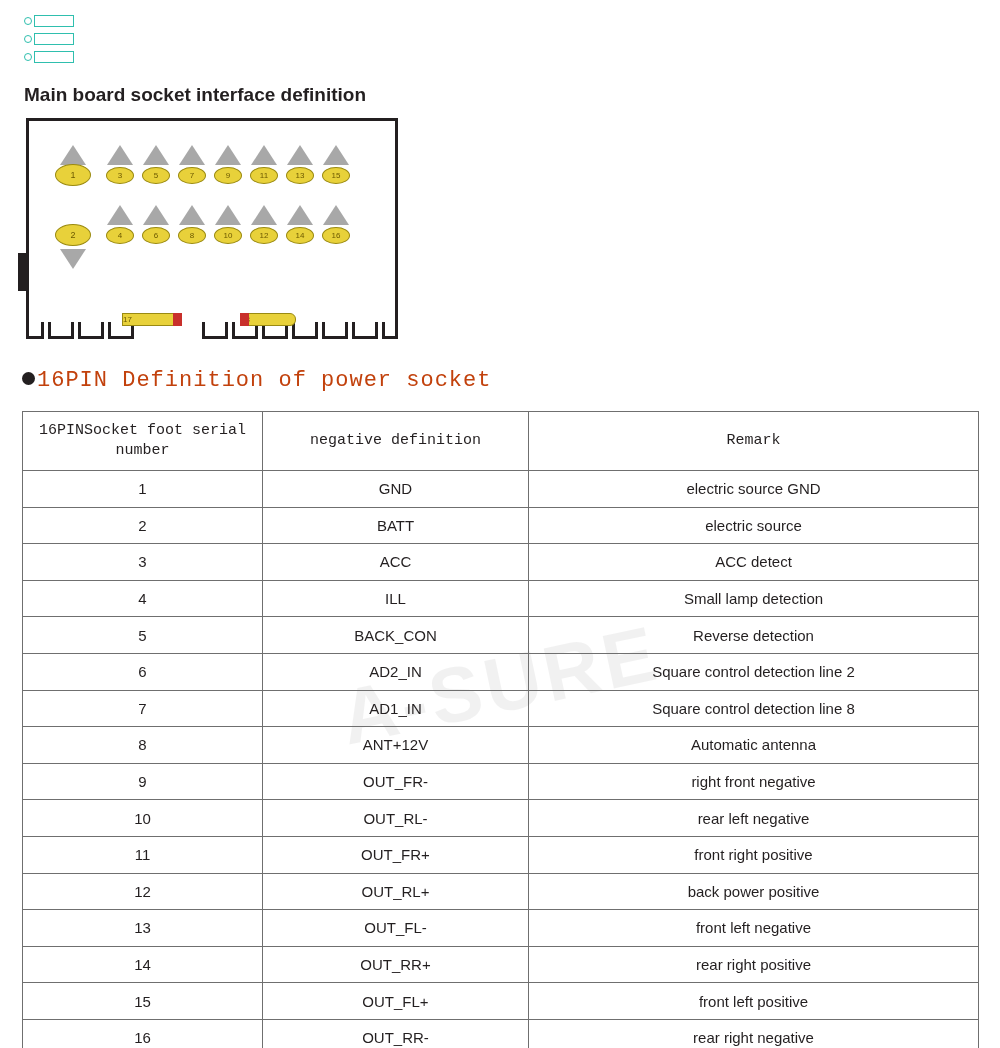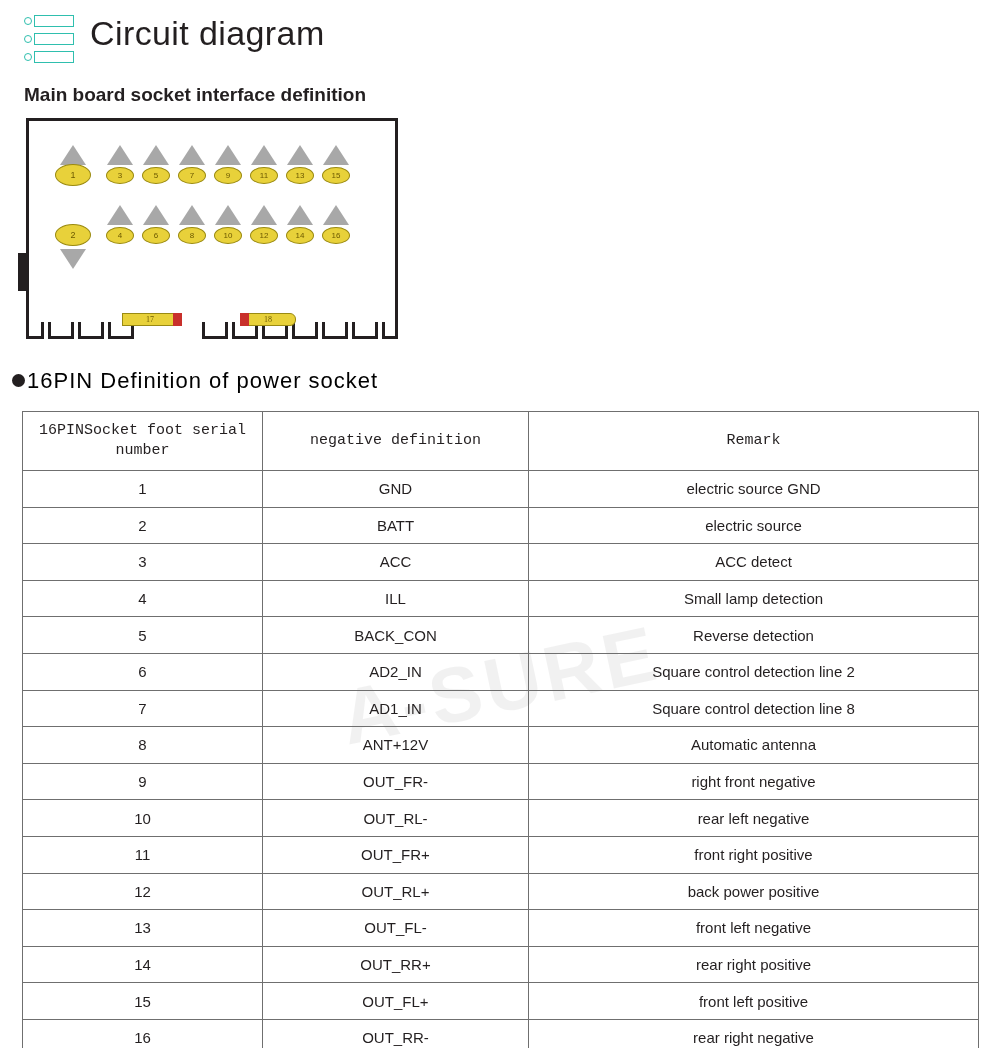--- a/index.html
+++ b/index.html
@@ -155,40 +155,39 @@
   }
   .rect-pin {
     position: absolute;
     width: 56px;
     height: 13px;
     background: #e8d13a;
     border: 1px solid #9a8a12;
     box-sizing: border-box;
     font-size: 8px;
     line-height: 11px;
-    text-align: center;
+    text-align: left;
     color: #6d5a00;
-    font-family: Liberation Serif, serif;
   }
   .rect-cap {
     position: absolute;
     width: 9px;
     height: 13px;
     background: #c8302b;
   }
 
   
   .section-heading {
     position: absolute;
-    left: 12px;
+    left: 22px;
     top: 368px;
-    font-family: Liberation Sans, sans-serif;
+    font-family: Liberation Mono, monospace;
     font-size: 22px;
     letter-spacing: 1px;
-    color: #000000;
+    color: #c2410c;
     white-space: nowrap;
   }
   .section-heading .bullet {
     display: inline-block;
     width: 13px;
     height: 13px;
     border-radius: 50%;
     background: #231f20;
     margin-right: 2px;
     vertical-align: 1px;
@@ -247,21 +246,20 @@
 
 <div class="header">
   <div class="header-icon">
     <div class="bar b1"></div>
     <div class="bar b2"></div>
     <div class="bar b3"></div>
     <div class="dot d1"></div>
     <div class="dot d2"></div>
     <div class="dot d3"></div>
   </div>
-  <div class="header-title">Circuit diagram</div>
 </div>
 
 <div class="subtitle">Main board socket interface definition</div>
 
 <div class="diagram">
   <div class="conn-outline"></div>
   <div class="side-nub"></div>
 
   <div class="conn-bottom">
     <div class="tab-notch" style="left:0px; width:18px;"></div>

